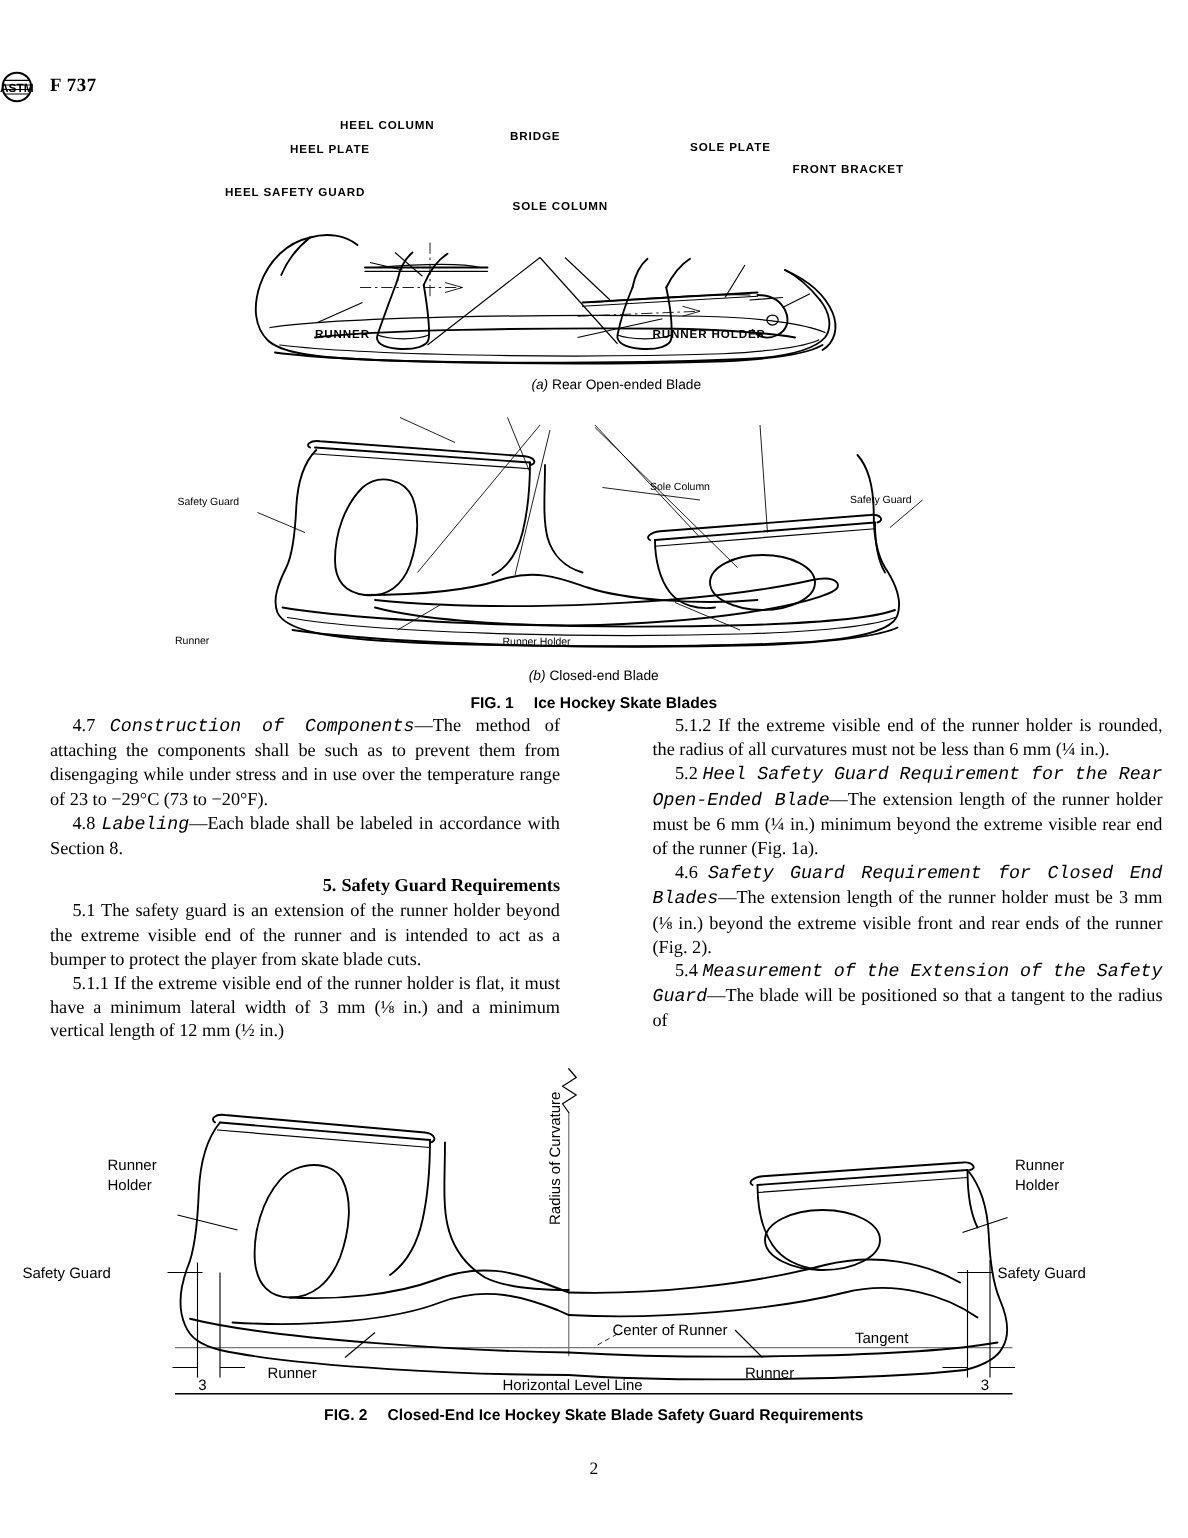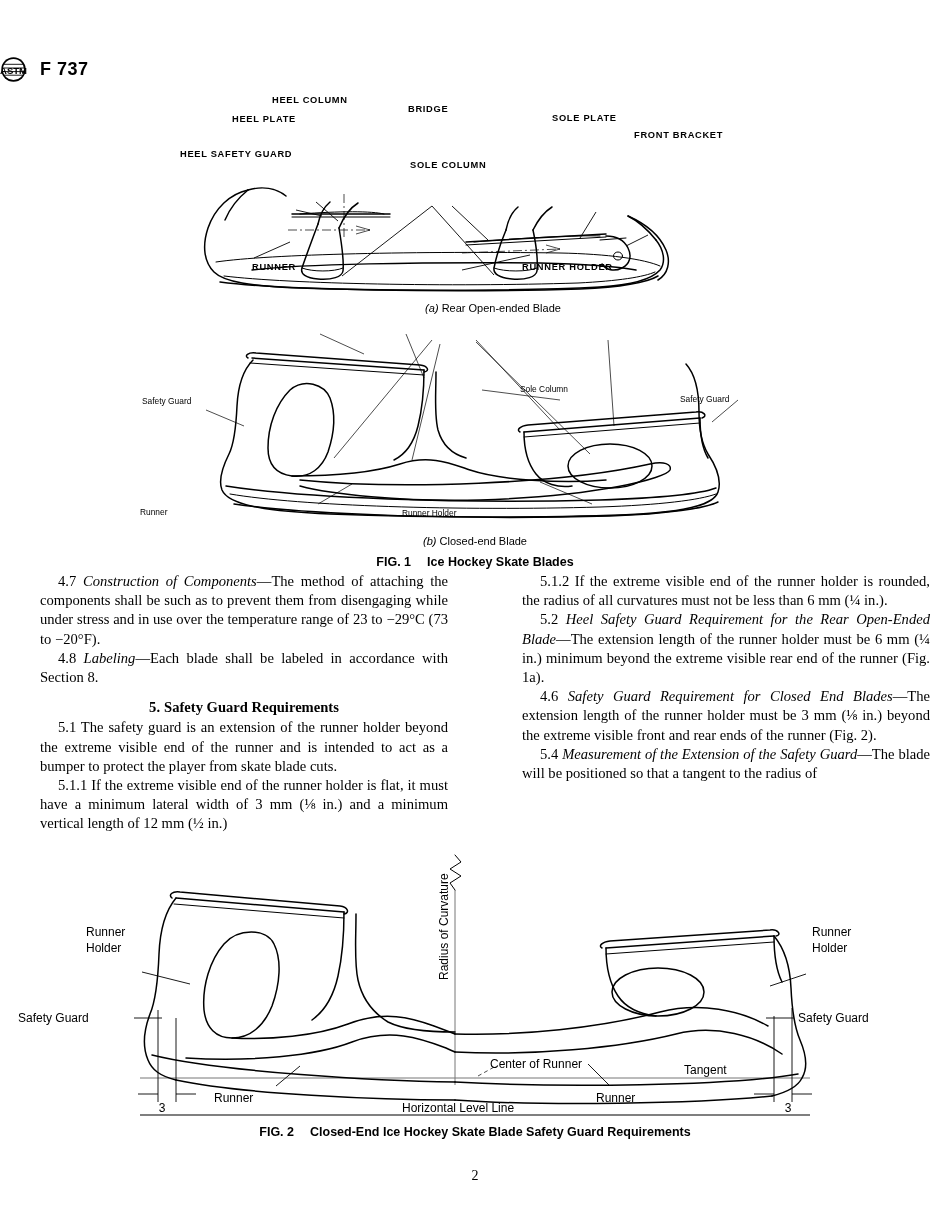--- a/index.html
+++ b/index.html
@@ -27,23 +27,23 @@
   }
   .astm-logo {
     display: inline-block;
     vertical-align: middle;
     width: 27px;
     height: 27px;
   }
   .doc-title {
     display: inline-block;
     vertical-align: middle;
-    font-family: Liberation Sans, sans-serif;
+    font-family: Liberation Serif, serif;
     font-weight: bold;
-    font-size: 18px;
+    font-size: 15px;
     letter-spacing: 0.5px;
     margin-left: 9px;
   }
 
   
   .figure {
     position: absolute;
     left: 0;
     width: 950px;
   }
@@ -83,27 +83,27 @@
     text-justify: inter-word;
   }
   .col-left { left: 0; }
   .col-right { left: 482px; }
 
   .para {
     margin: 0 0 0 0;
     text-indent: 18px;
   }
   .para:last-child { }
-  .para i, .para em { font-style: italic; }
+  .para i, .para em { font-style: italic; font-family: Liberation Mono, monospace; }
   .sec-head {
     font-weight: bold;
     font-size: 14.6px;
     margin: 11px 0 1px 0;
     text-indent: 0;
-    text-align: center;
+    text-align: right;
   }
   .sec-head .secnum { margin-right: 4px; }
 
   
   text.lbl-caps {
     font-family: "Liberation Sans", "DejaVu Sans", sans-serif;
     font-size: 9.3px;
     font-weight: bold;
     letter-spacing: 0.7px;
     fill: #000;

